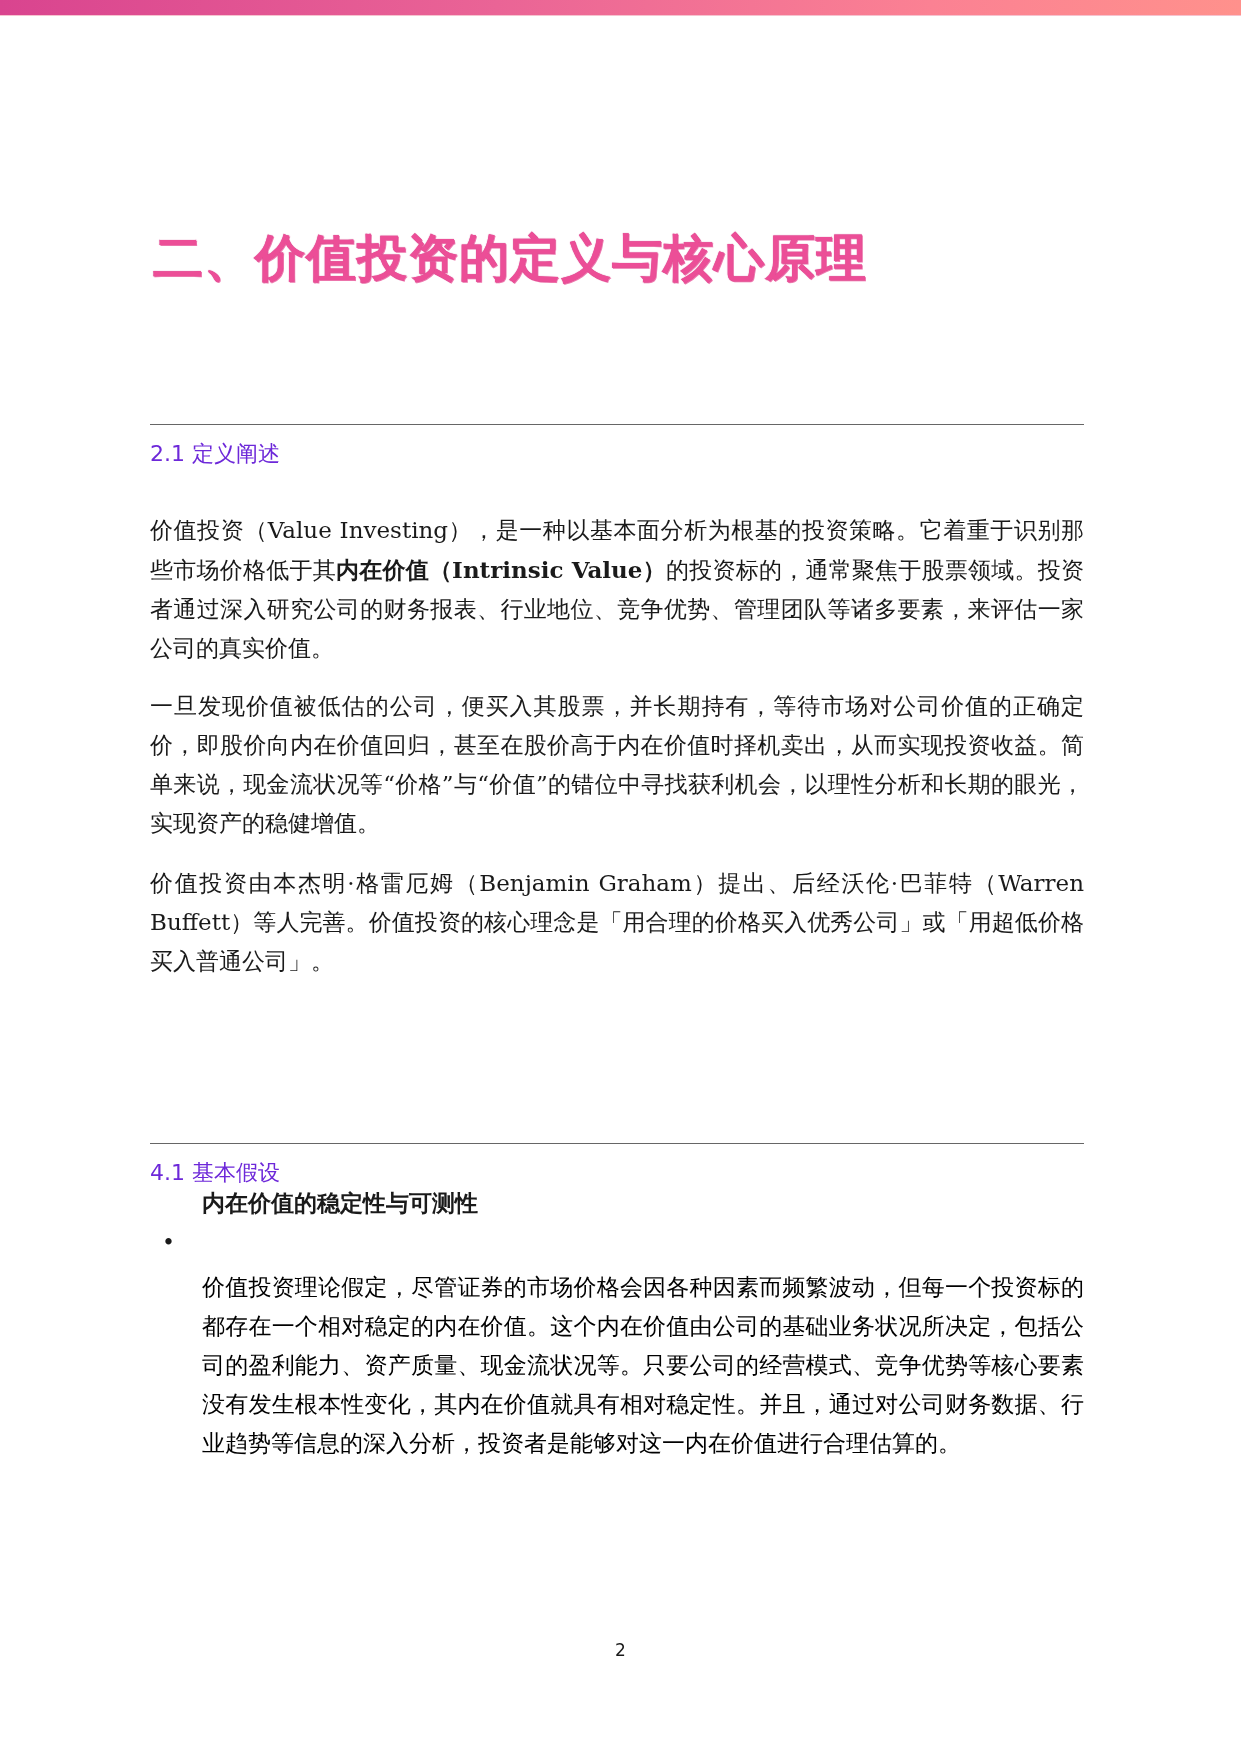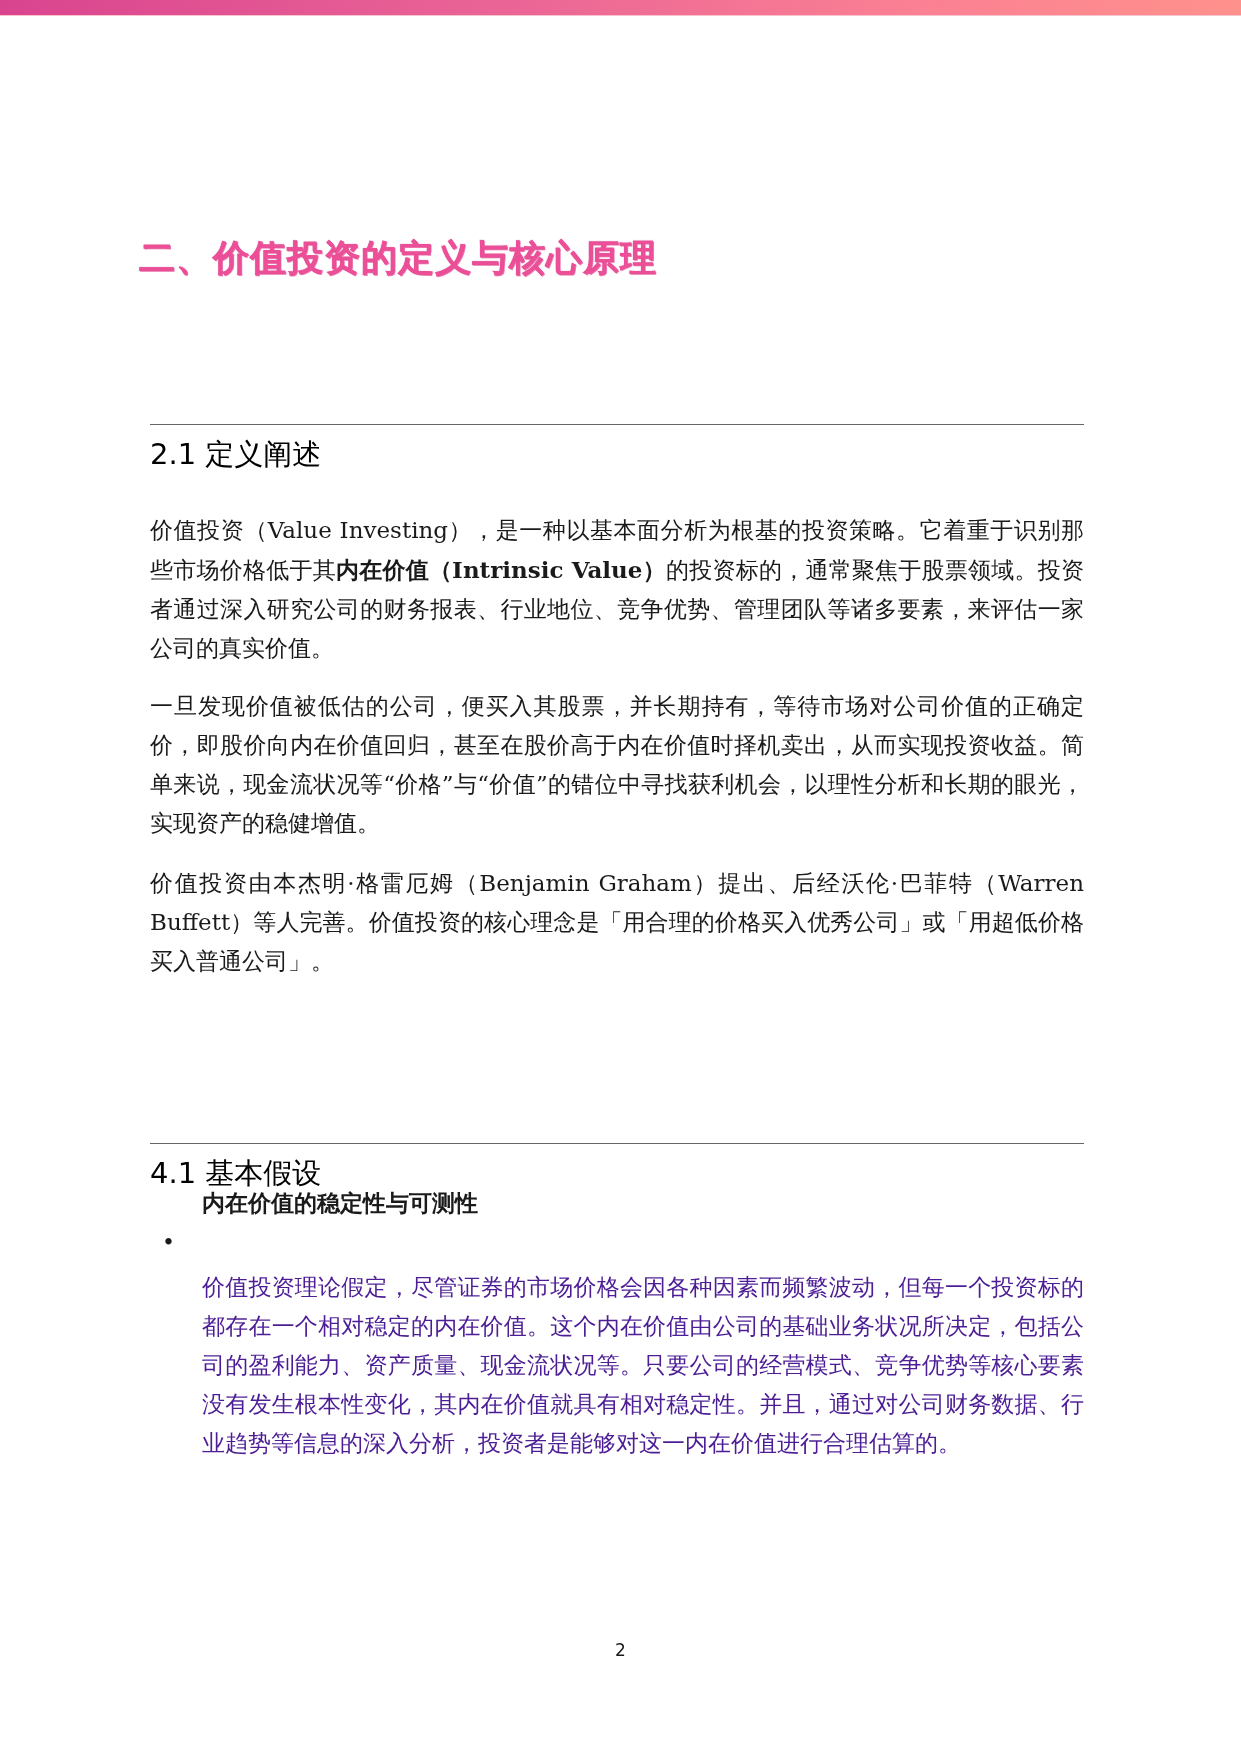--- a/index.html
+++ b/index.html
@@ -24,45 +24,45 @@
     }
     .top-bar-under {
       position: absolute;
       left: 0; top: 15px;
       width: 1241px;
       height: 1px;
       background: #f6c3cf;
     }
     .chapter-title {
       position: absolute;
-      left: 139px;
+      left: 153px;
       top: 228px;
       font-family: "DejaVu Sans", "Liberation Sans", sans-serif;
       font-weight: 900;
-      font-size: 36px;
+      font-size: 50px;
       letter-spacing: 1px;
       color: #ec4e97;
       text-shadow: 0 0 1px #c93c83, 1px 1px 0 #f07bb0;
       line-height: 60px;
       white-space: nowrap;
     }
     .section-rule {
       position: absolute;
       left: 150px;
       width: 934px;
       height: 1px;
       background: #666666;
     }
     .section-title {
       position: absolute;
       left: 150px;
       font-family: "DejaVu Sans", "Liberation Sans", sans-serif;
       font-weight: 400;
-      font-size: 29px;
-      color: #000000;
+      font-size: 22px;
+      color: #6d28d9;
       line-height: 40px;
       white-space: nowrap;
     }
     .para {
       position: absolute;
       left: 150px;
       width: 934px;
       font-size: 23px;
       line-height: 39px;
       margin: 0;
@@ -90,21 +90,21 @@
     }
     .bullet-body {
       position: absolute;
       left: 202px;
       top: 1268px;
       width: 882px;
       font-size: 23px;
       line-height: 39px;
       margin: 0;
       text-align: justify;
-      color: #4c1d95;
+      color: #000000;
     }
     .page-number {
       position: absolute;
       left: 0;
       width: 1241px;
       top: 1640px;
       text-align: center;
       font-family: "DejaVu Sans", "Liberation Sans", sans-serif;
       font-size: 17px;
       color: #1a1a1a;

